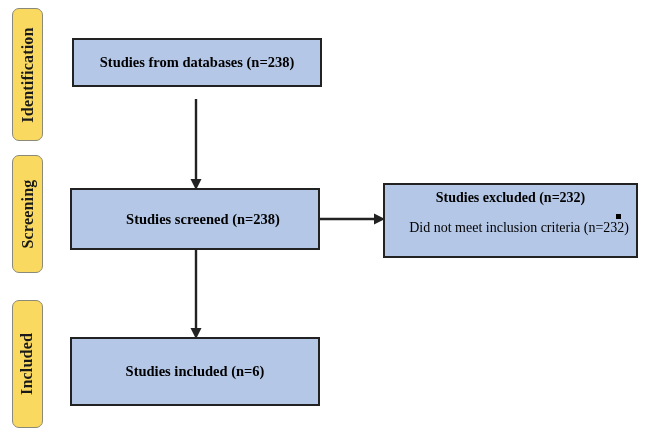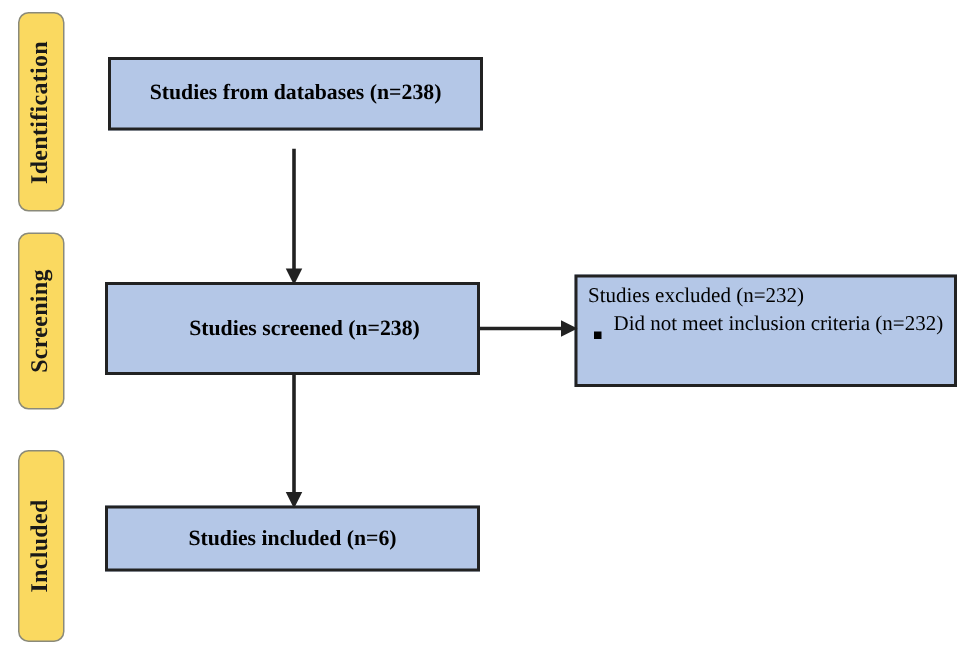--- a/index.html
+++ b/index.html
@@ -59,48 +59,49 @@
   }
   .process-box .box-text {
     font-weight: bold;
     font-size: 14.5px;
     color: #000000;
     line-height: 1.25;
   }
 
   #box-databases { left: 72px; top: 38px;  width: 250px; height: 49px; }
   #box-screened  { left: 70px; top: 188px; width: 250px; height: 62px; padding-left: 16px; }
-  #box-included  { left: 70px; top: 337px; width: 250px; height: 44px; }
+  #box-included  { left: 70px; top: 337px; width: 250px; height: 69px; }
 
   
   #box-excluded {
     position: absolute;
     left: 383px;
     top: 183px;
     width: 255px;
     height: 75px;
     background: #b4c7e7;
     border: 2px solid #222222;
     box-sizing: border-box;
     padding: 5px 7px 4px 7px;
     display: block;
   }
   #box-excluded .excluded-title {
-    font-weight: normal;
+    font-weight: bold;
     font-size: 14px;
-    text-align: left;
+    text-align: center;
     line-height: 1.2;
     margin: 0 0 1px 0;
     color: #000000;
   }
   .excluded-item {
     display: flex;
     align-items: flex-end;
     font-size: 14px;
     line-height: 1.28;
+    flex-direction: column;
   }
   .excluded-item .bullet-square {
     flex: 0 0 auto;
     width: 5px;
     height: 5px;
     background: #000000;
     margin: 6px 8px 0 4px;
   }
   .excluded-item .excluded-text {
     flex: 1 1 auto;

